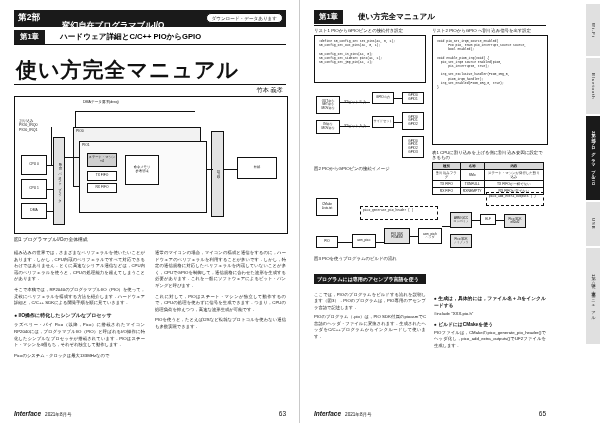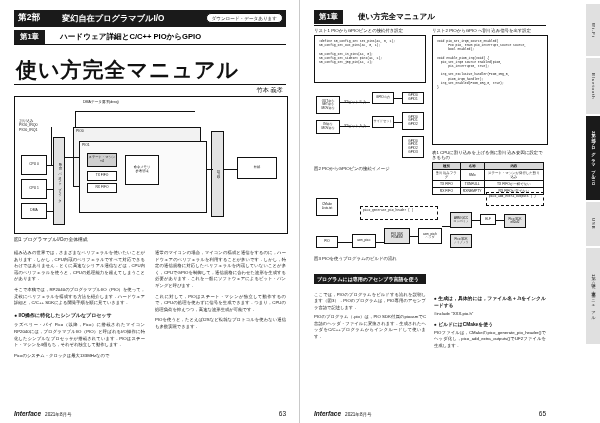--- a/index.html
+++ b/index.html
@@ -6,21 +6,21 @@
   body{font-family:"Liberation Sans","DejaVu Sans",sans-serif;}
   #page{position:relative;width:600px;height:423px;background:#ffffff;overflow:hidden;}
   .spread{position:absolute;inset:0;display:flex;}
   .pg{position:relative;height:100%;box-sizing:border-box;background:#fff;}
   .pgL{width:300px;border-right:1px solid #c9c9c9;}
   .pgR{width:300px;}
 
   
   .part-bar{position:absolute;left:14px;top:10px;width:272px;height:17px;background:#1a1a1a;color:#fff;}
   .part-num{position:absolute;left:4px;top:2px;font-size:8.5px;font-weight:bold;letter-spacing:.3px;}
-  .part-title{position:absolute;left:48px;top:3px;font-size:8.2px;font-weight:bold;}
+  .part-title{position:absolute;left:48px;top:10px;font-size:8.2px;font-weight:bold;}
   .dl-badge{position:absolute;right:3px;top:3px;background:#ffffff;color:#111;font-size:4.6px;border-radius:6px;padding:1.6px 5px;border:1px solid #111;}
   .chap-bar{position:absolute;left:14px;top:30px;width:272px;height:14px;border-bottom:1px solid #111;}
   .chap-num{position:absolute;left:0;top:0;background:#1a1a1a;color:#fff;font-size:7.4px;font-weight:bold;padding:2px 6px;}
   .chap-title{position:absolute;left:46px;top:2px;font-size:7.6px;font-weight:bold;}
   .big-title{position:absolute;left:16px;top:56px;font-size:21px;font-weight:bold;letter-spacing:1px;color:#111;}
   .byline{position:absolute;right:16px;top:86px;font-size:6.2px;color:#111;}
   .hr-title{position:absolute;left:14px;top:84px;width:272px;height:0;border-top:1px solid #111;}
 
   
   .figbox{position:absolute;left:14px;top:96px;width:272px;height:136px;border:1px solid #111;background:#fff;}

